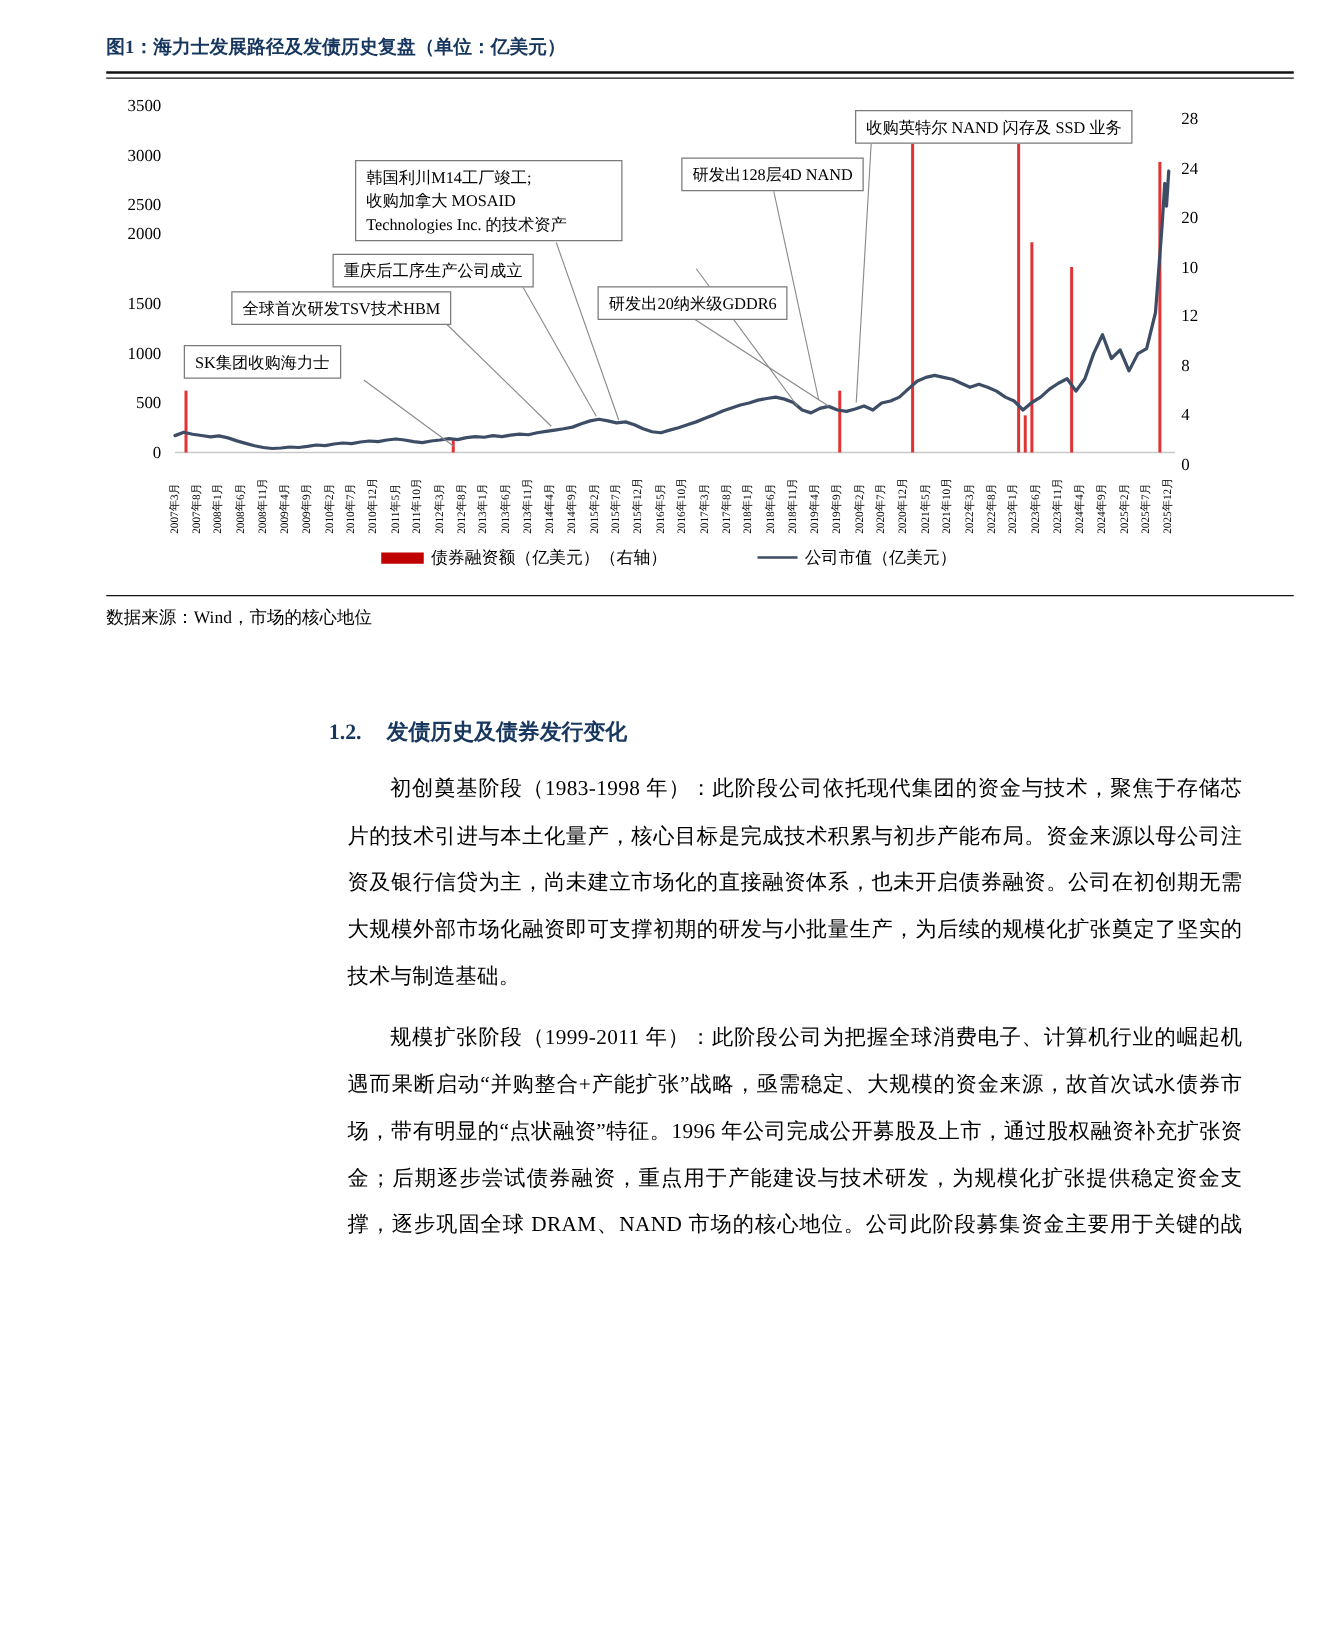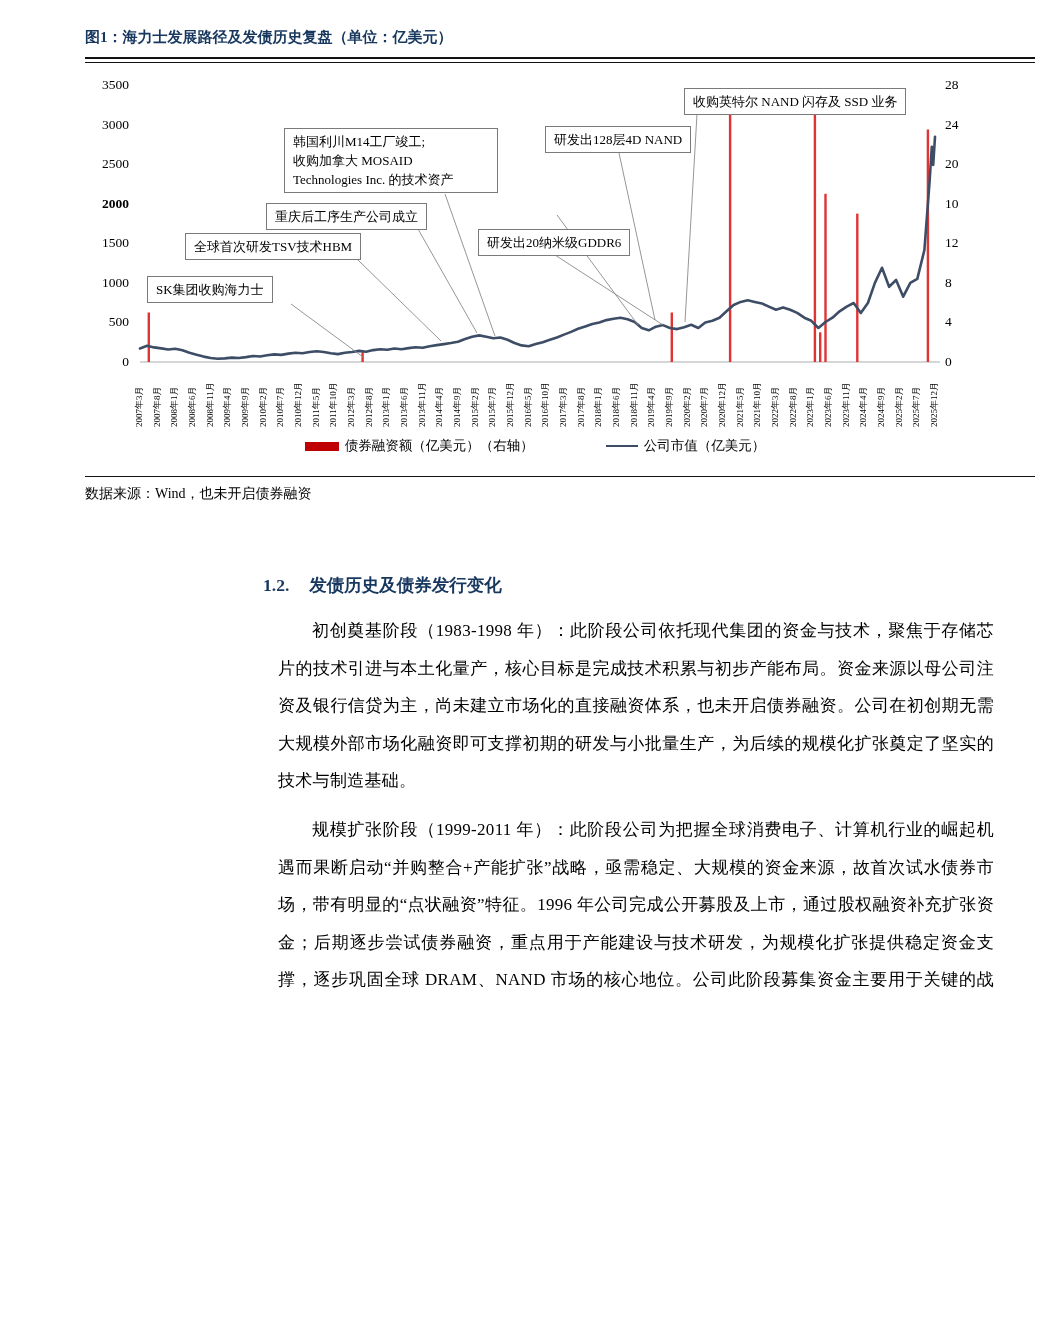--- a/index.html
+++ b/index.html
@@ -6,21 +6,21 @@
   .page{position:relative;width:1061px;height:991px;background:#fff;overflow:hidden;
         font-family:"Liberation Serif","DejaVu Serif",serif;color:#000;}
   .fig-title{position:absolute;left:85px;top:28px;font-size:15px;font-weight:bold;color:#17375e;}
   .rule-double{position:absolute;left:85px;top:57px;width:950px;height:3px;
                border-top:2.5px solid #121212;border-bottom:1px solid #121212;}
   .rule-single{position:absolute;left:85px;top:476px;width:950px;border-top:1.5px solid #121212;}
   .chart{position:absolute;left:85px;top:75px;width:900px;height:355px;}
   .chart svg{position:absolute;left:0;top:0;z-index:1;}
   .ytick{position:absolute;width:44px;font-size:13.5px;line-height:16px;z-index:2;}
   .ytick.l{left:0;text-align:right;}
-  .ytick.r{left:860px;text-align:left;}
+  .ytick.r{left:860px;text-align:left;margin-top:10px;}
   .xtick{position:absolute;width:62px;height:12px;font-size:9px;line-height:11px;
          transform:rotate(-90deg);transform-origin:0 0;white-space:nowrap;z-index:2;}
   .anno{position:absolute;background:#fff;border:1px solid #7a7a7a;padding:3px 8px;
         font-size:13px;line-height:19px;white-space:pre-line;z-index:3;}
   .legend{position:absolute;left:85px;top:437px;width:900px;display:flex;justify-content:center;
           gap:72px;align-items:center;font-size:13.5px;}
   .legend-item{display:flex;align-items:center;gap:6px;}
   .swatch-bar{display:inline-block;width:34px;height:9px;background:#c00000;}
   .swatch-line{display:inline-block;width:32px;height:0;border-top:2.5px solid #3e4d66;}
   .source{position:absolute;left:85px;top:485px;font-size:14px;}
@@ -60,21 +60,21 @@
         <line x1="360" y1="119" x2="410" y2="261" stroke="#8a8a8a" stroke-width="0.9"></line>
         <line x1="472" y1="140" x2="553" y2="250" stroke="#8a8a8a" stroke-width="0.9"></line>
         <line x1="470" y1="180" x2="578" y2="250" stroke="#8a8a8a" stroke-width="0.9"></line>
         <line x1="534" y1="78" x2="570" y2="245" stroke="#8a8a8a" stroke-width="0.9"></line>
         <line x1="612" y1="39" x2="600" y2="247" stroke="#8a8a8a" stroke-width="0.9"></line>
       </svg>
     <div id="left-axis">
         <div class="ytick l" style="top: 2px;">3500</div>
         <div class="ytick l" style="top: 41.6px;">3000</div>
         <div class="ytick l" style="top: 81.1px;">2500</div>
-        <div class="ytick l" style="top: 121px; font-weight: bold;">2000</div>
+        <div class="ytick l" style="top: 104px;">2000</div>
         <div class="ytick l" style="top: 160.3px;">1500</div>
         <div class="ytick l" style="top: 199.9px;">1000</div>
         <div class="ytick l" style="top: 239.4px;">500</div>
         <div class="ytick l" style="top: 279px;">0</div>
       </div>
     <div id="right-axis">
         <div class="ytick r" style="top: 2px;">28</div>
         <div class="ytick r" style="top: 41.6px;">24</div>
         <div class="ytick r" style="top: 81.1px;">20</div>
         <div class="ytick r" style="top: 120.7px;">10</div>
@@ -148,21 +148,21 @@
       <span class="swatch-bar" id="sw-bar" style="background: rgb(192, 0, 0);"></span>
       <span>债券融资额（亿美元）（右轴）</span>
     </div>
     <div class="legend-item">
       <span class="swatch-line" id="sw-line" style="border-top-color: rgb(62, 77, 102);"></span>
       <span>公司市值（亿美元）</span>
     </div>
   </div>
 
   <div class="rule-single"></div>
-  <div class="source">数据来源：Wind，也未开启债券融资</div>
+  <div class="source">数据来源：Wind，市场的核心地位</div>
 
   <div class="heading">
     <span class="hnum">1.2.</span><span>发债历史及债券发行变化</span>
   </div>
 
   <div class="body">
     <p>初创奠基阶段（1983-1998 年）：此阶段公司依托现代集团的资金与技术，聚焦于存储芯片的技术引进与本土化量产，核心目标是完成技术积累与初步产能布局。资金来源以母公司注资及银行信贷为主，尚未建立市场化的直接融资体系，也未开启债券融资。公司在初创期无需大规模外部市场化融资即可支撑初期的研发与小批量生产，为后续的规模化扩张奠定了坚实的技术与制造基础。</p>
     <p>规模扩张阶段（1999-2011 年）：此阶段公司为把握全球消费电子、计算机行业的崛起机遇而果断启动“并购整合+产能扩张”战略，亟需稳定、大规模的资金来源，故首次试水债券市场，带有明显的“点状融资”特征。1996 年公司完成公开募股及上市，通过股权融资补充扩张资金；后期逐步尝试债券融资，重点用于产能建设与技术研发，为规模化扩张提供稳定资金支撑，逐步巩固全球 DRAM、NAND 市场的核心地位。公司此阶段募集资金主要用于关键的战略性项目，如 1999 年收购 LG 半导体以补齐产品短板、2005 年建设 300mm 晶圆产能、以及 2006 年中国无锡工厂的建成落地。债券融资作为银行信贷的重要补充，有效缓释公司融资渠道单一的风险，为公司跻身全球存储行业前</p>
   </div>
 

